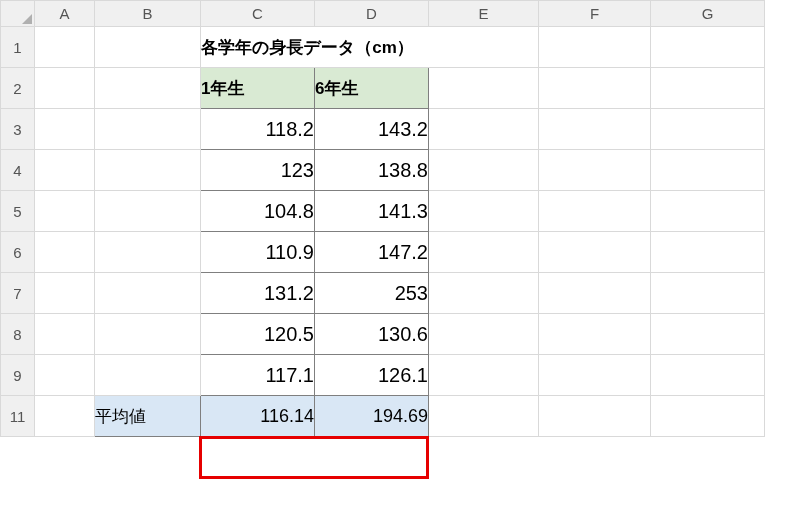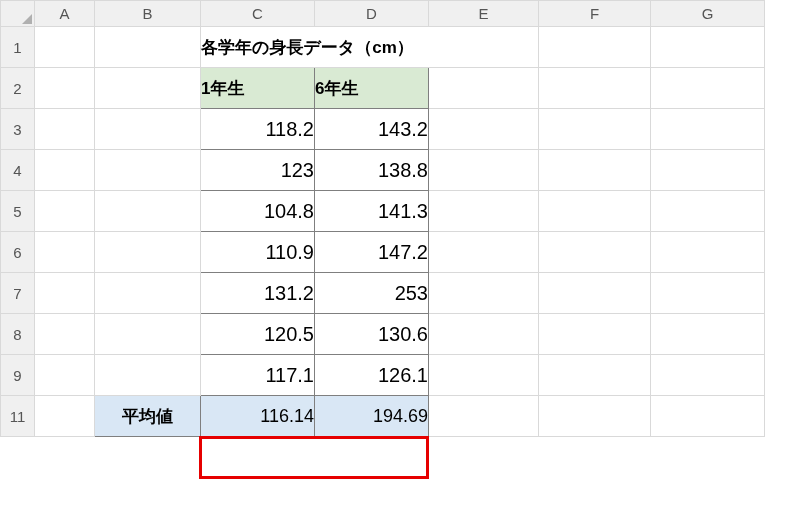--- a/index.html
+++ b/index.html
@@ -75,22 +75,21 @@
       margin-top: 36px;
     }
     .data {
       text-align: right;
       padding-right: 10px;
       border: 1px solid #7f7f7f !important;
       font-size: 20px;
     }
     .label-avg {
       background: #d9e7f5 !important;
-      font-weight: bold;
-      text-align: center;
+      font-weight: normal;
       border: 1px solid #7f7f7f !important;
       margin-top: 12px;
     }
     .avg {
       background: #d9e7f5 !important;
       text-align: right;
       padding-right: 10px;
       border: 1px solid #7f7f7f !important;
       font-size: 18px;
       color: #000000;

